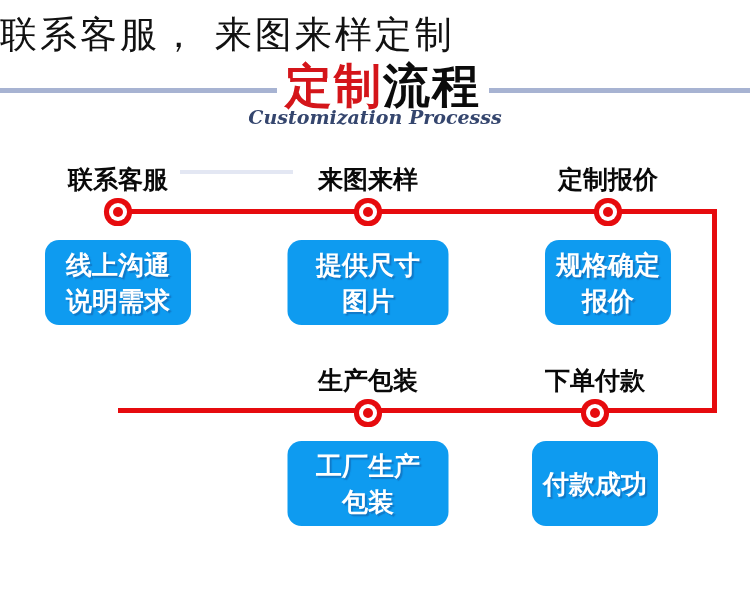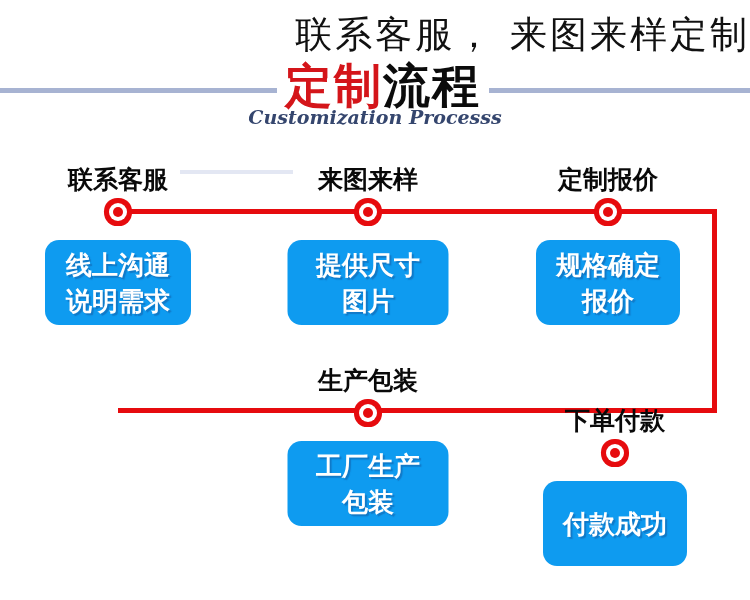--- a/index.html
+++ b/index.html
@@ -19,21 +19,21 @@
     background: #ffffff;
     overflow: hidden;
     font-family: "Liberation Sans", sans-serif;
   }
 
   
   .main-title {
     position: absolute;
     top: 10px; left: 0;
     width: 100%;
-    text-align: right;
+    text-align: left;
     font-family: "DejaVu Serif", "Liberation Serif", serif;
     font-size: 37px;
     letter-spacing: 3px;
     color: #111;
     white-space: nowrap;
   }
 
   
   .header-line {
     position: absolute;
@@ -87,21 +87,21 @@
   .line-right  { top: 209px; left: 712px; width: 5px;  height: 204px; }
   .line-bottom { top: 408px; left: 118px; width: 599px; height: 5px; }
 
   
   .step { position: absolute; width: 220px; height: 190px; }
   .r1 { top: 163px; }
   .r2 { top: 364px; }
   .c1  { left: 8px;  }
   .c2  { left: 258px; }
   .c3a { left: 498px; }
-  .c3b { left: 505px; margin-top: 40px; }
+  .c3b { left: 485px; }
 
   .step-label {
     position: absolute;
     top: 0; left: 0;
     width: 100%;
     text-align: center;
     font-size: 25px;
     font-weight: 800;
     color: #090909;
     white-space: nowrap;
@@ -130,21 +130,21 @@
   .box .box-line {
     color: #ffffff;
     font-size: 26px;
     font-weight: 800;
     line-height: 32px;
     text-shadow: 2px 2px 1px rgba(20, 80, 150, 0.45);
     white-space: nowrap;
   }
   .w1 { width: 146px; }
   .w2 { width: 161px; }
-  .w3 { width: 144px; }
+  .w3 { width: 126px; }
 </style>
 </head>
 <body>
 
 <div class="page">
 
   <div class="main-title">联系客服， 来图来样定制</div>
 
   <div class="header-line"></div>
   <div class="header-title">

